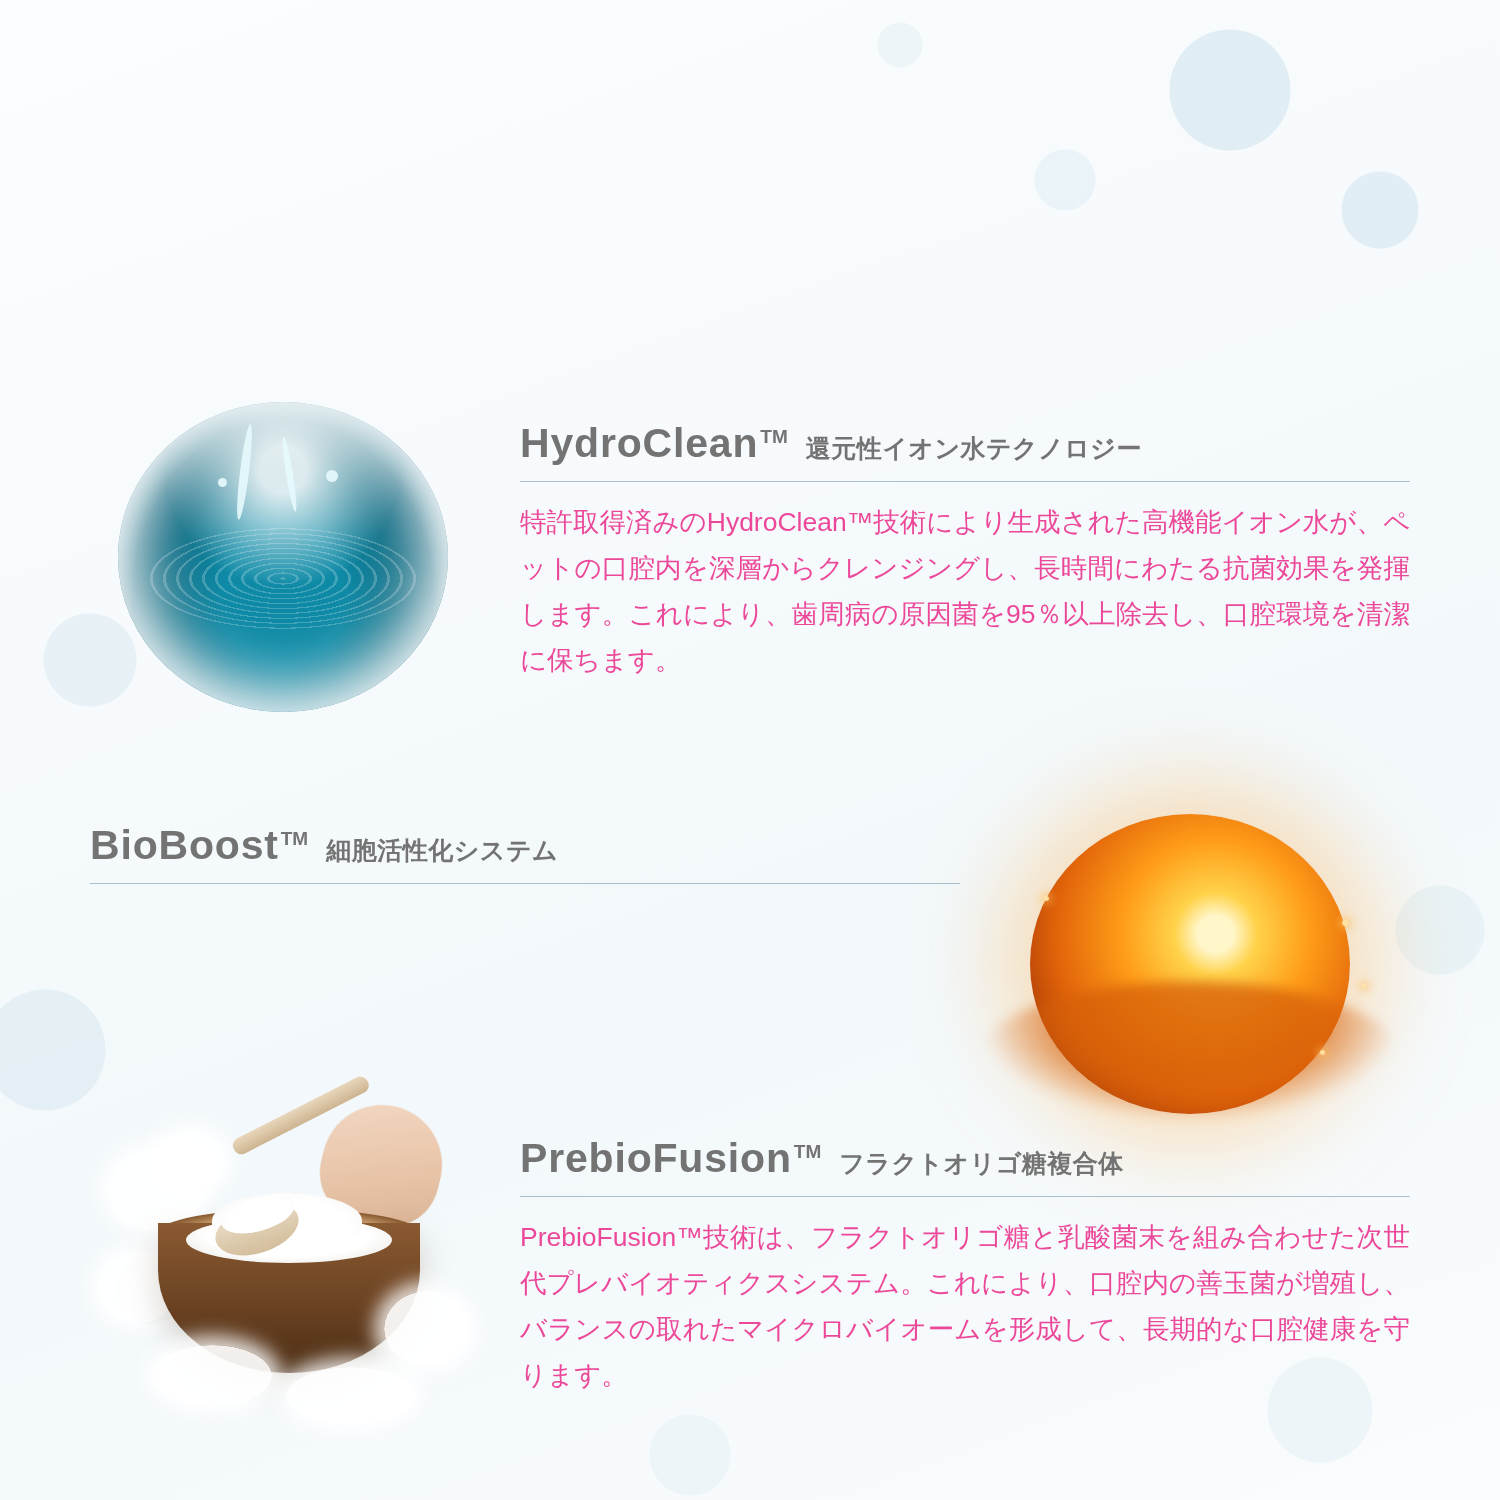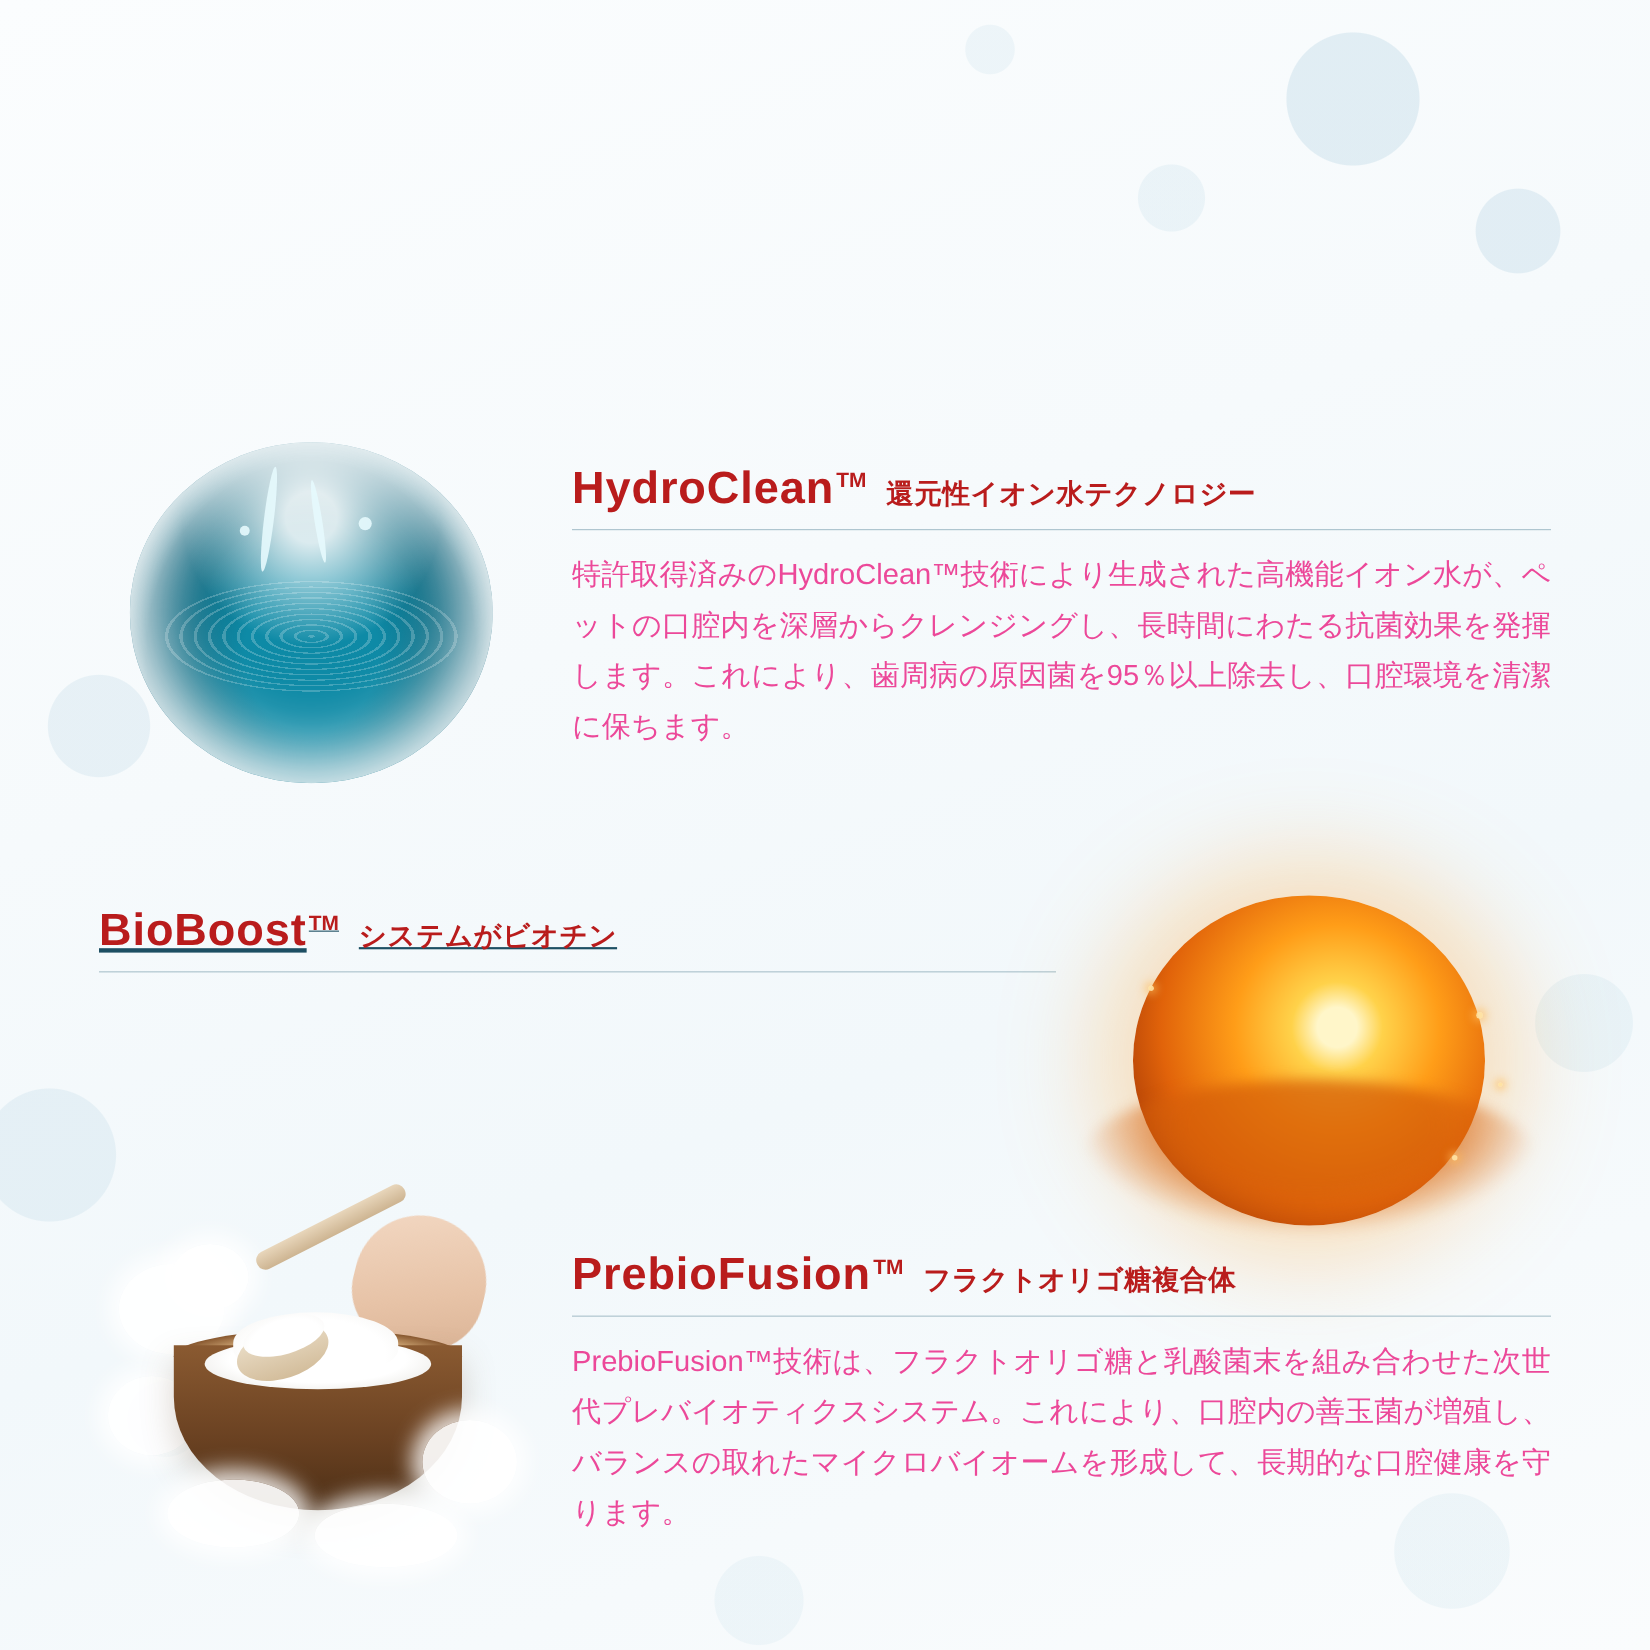--- a/index.html
+++ b/index.html
@@ -86,21 +86,21 @@
   }
 
   .text-col {
     flex: 1 1 auto;
   }
 
   .ftitle {
     display: flex;
     align-items: baseline;
     white-space: nowrap;
-    color: #b91c1c;
+    color: #737373;
   }
   .fname {
     font-size: 41px;
     font-weight: 700;
     letter-spacing: 0.02em;
   }
   .tm {
     font-size: 19px;
     font-weight: 700;
     vertical-align: super;
@@ -171,21 +171,21 @@
   .sp4 { left: 128px; top: 86px; width: 9px; height: 9px; }
 
   
   #feature-bioboost {
     left: 90px;
     top: 800px;
     width: 1320px;
     flex-direction: row-reverse;
   }
   #feature-bioboost .visual { width: 420px; height: 340px; }
-  #feature-bioboost .text-col { width: 860px; margin-right: 30px; padding-top: 22px; text-decoration: underline; }
+  #feature-bioboost .text-col { width: 860px; margin-right: 30px; padding-top: 22px; }
 
   .blob-amber {
     position: absolute;
     left: 40px; top: 14px;
     width: 320px; height: 300px;
     border-radius: 50%;
     background:
       radial-gradient(circle at 58% 40%, #fff6c9 0 7%, #ffd24a 16%, #ff9d18 36%, #e1630a 62%, #a83a06 82%, rgba(140,44,5,0.4) 95%, rgba(255,255,255,0) 100%);
     box-shadow: 0 0 90px 30px rgba(255,170,60,0.35);
   }
@@ -341,21 +341,21 @@
       <div class="blob-amber"></div>
       <div class="spark sk1"></div>
       <div class="spark sk2"></div>
       <div class="spark sk3"></div>
       <div class="spark sk4"></div>
     </div>
     <div class="text-col">
       <div class="ftitle">
         <span class="fname">BioBoost</span>
         <span class="tm">TM</span>
-        <span class="fsub">システムがビオチン</span>
+        <span class="fsub">細胞活性化システム</span>
       </div>
       <div class="rule"></div>
     </div>
   </section>
 
   <section class="feature" id="feature-prebiofusion">
     <div class="visual">
       <div class="bowl-scene">
         <div class="foam fm1"></div>
         <div class="foam fm2"></div>

